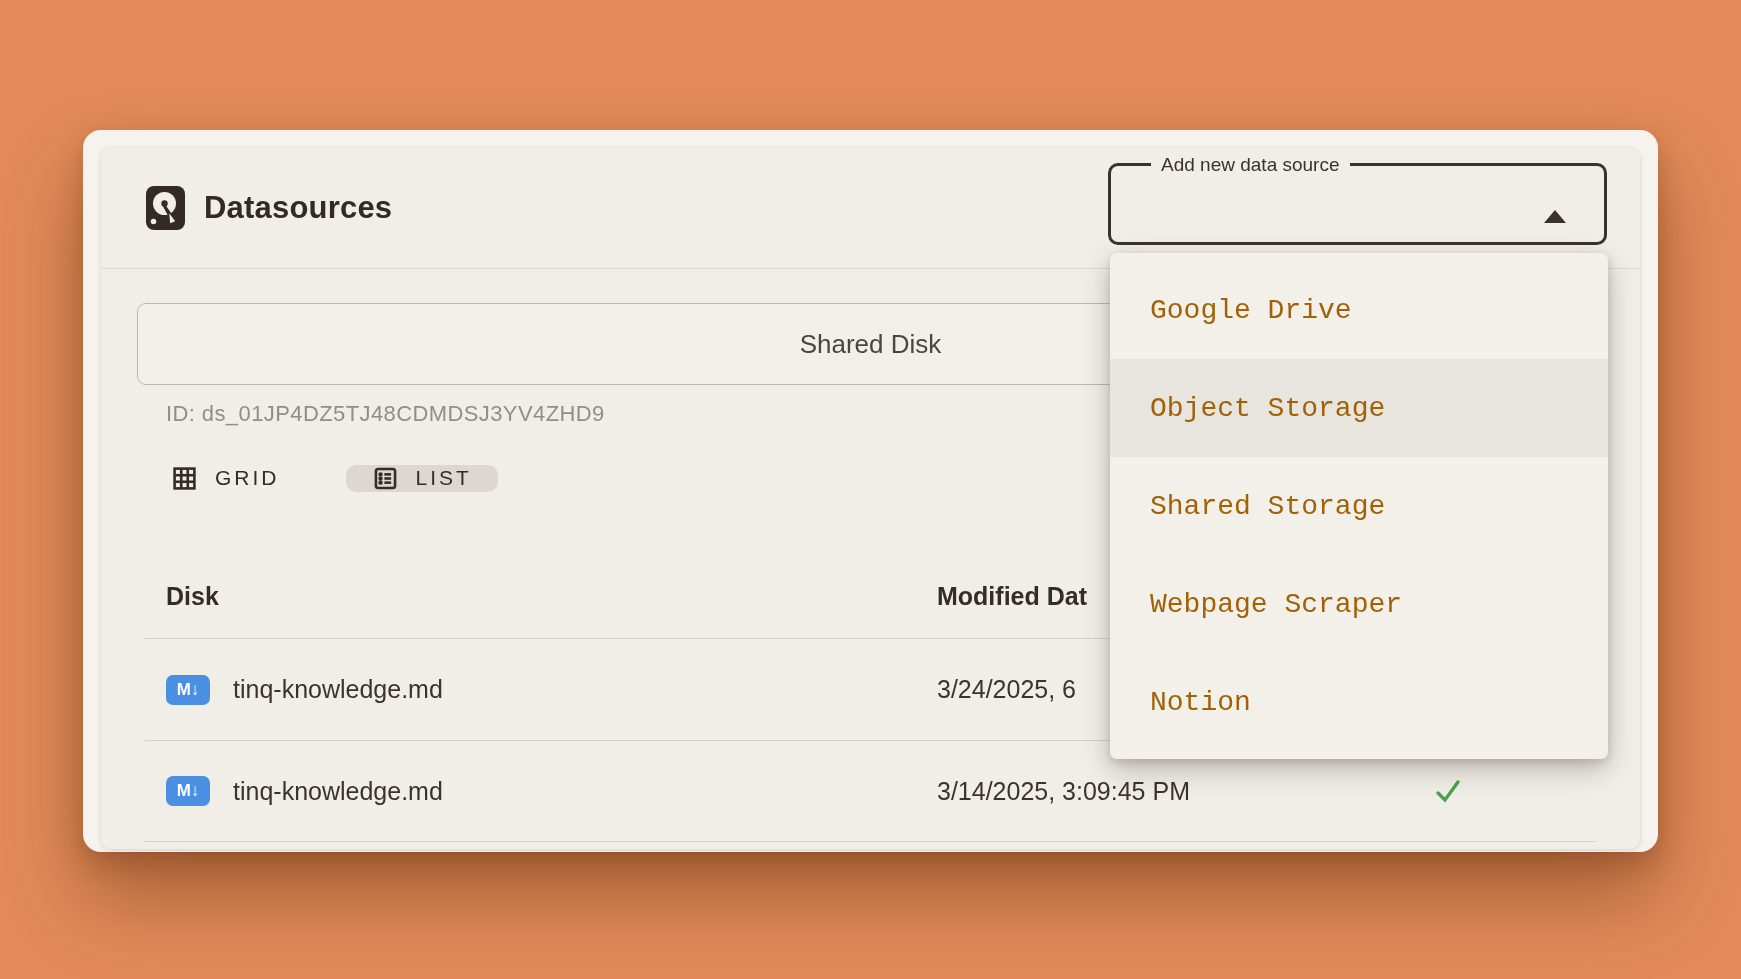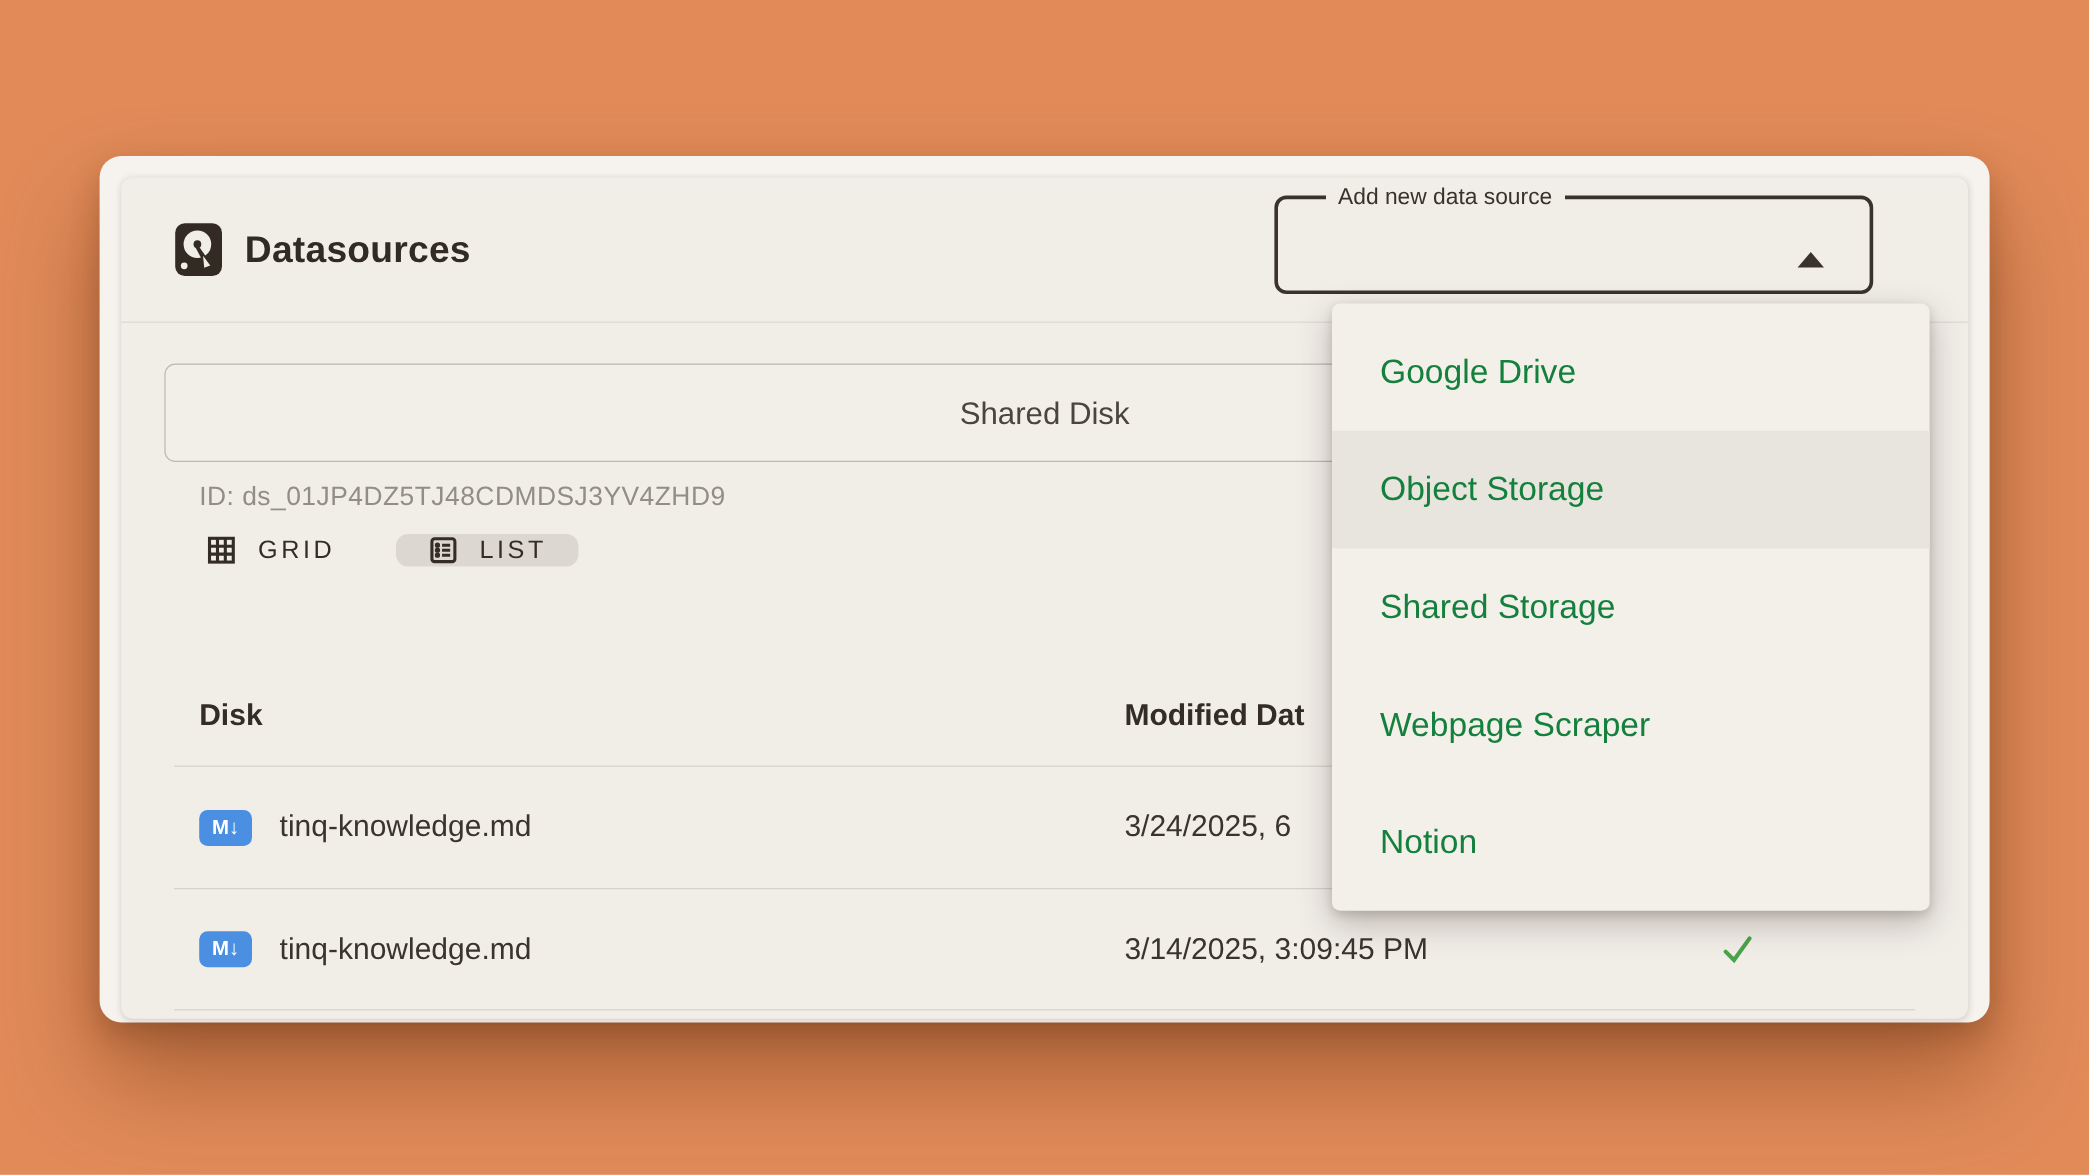--- a/index.html
+++ b/index.html
@@ -47,21 +47,21 @@
 
   
   .ds-id {
     position:absolute; left:65px; top:253px;
     font-size:22px; color:#928d85; letter-spacing:.4px;
   }
 
   
   .toggle-row {
     position:absolute; left:44px; top:297px; height:66px;
-    display:flex; align-items:flex-start; gap:24px;
+    display:flex; align-items:center; gap:40px;
   }
   .toggle-btn {
     display:flex; align-items:center; gap:17px;
     border:none; background:transparent; cursor:pointer;
     font-family:inherit; font-size:21px; font-weight:500; letter-spacing:3px;
     color:#332d26; padding:0 26px; border-radius:10px;
   }
   .toggle-btn.active { background:#dcd8d1; }
   .toggle-btn svg { width:27px; height:27px; }
 
@@ -79,21 +79,21 @@
     width:44px; height:30px; border-radius:7px; background:#4a8fe2;
     color:#ffffff; font-weight:700; font-size:17px;
     display:flex; align-items:center; justify-content:center; letter-spacing:0;
     flex:0 0 auto;
   }
   .c-status { justify-self:start; margin-left:56px; height:34px; }
   .check-icon { width:34px; height:34px; }
 
   
   .add-select {
-    position:absolute; left:1062px; top:155px; width:499px; height:90px;
+    position:absolute; left:1108px; top:155px; width:499px; height:90px;
     border:3px solid #3a332b; border-radius:10px; background:transparent;
     cursor:pointer; z-index:4;
   }
   .add-select legend {
     margin-left:40px; padding:0 10px; font-size:19px; color:#3a332b; line-height:1;
   }
   .caret-up {
     position:absolute; right:38px; top:36px; width:0; height:0;
     border-left:11px solid transparent; border-right:11px solid transparent;
     border-bottom:13px solid #3a332b;
@@ -101,21 +101,21 @@
 
   
   .menu {
     position:absolute; left:1110px; top:253px; width:498px; height:506px;
     background:#f3f0ea; border-radius:7px; padding:8px 0;
     box-shadow:0 10px 28px rgba(45,33,22,.28), 0 3px 8px rgba(45,33,22,.15);
     list-style:none; z-index:5;
   }
   .menu-item {
     height:98px; display:flex; align-items:center; padding-left:40px;
-    font-size:28px; color:#15803d; cursor:pointer;
+    font-size:28px; color:#a16207; cursor:pointer;font-family:Liberation Mono, monospace;
   }
   .menu-item.highlighted { background:#e8e5de; }
 </style>
 </head>
 <body>
 
 <div class="stage">
   <div class="outer-card">
     <div class="paper">
 

